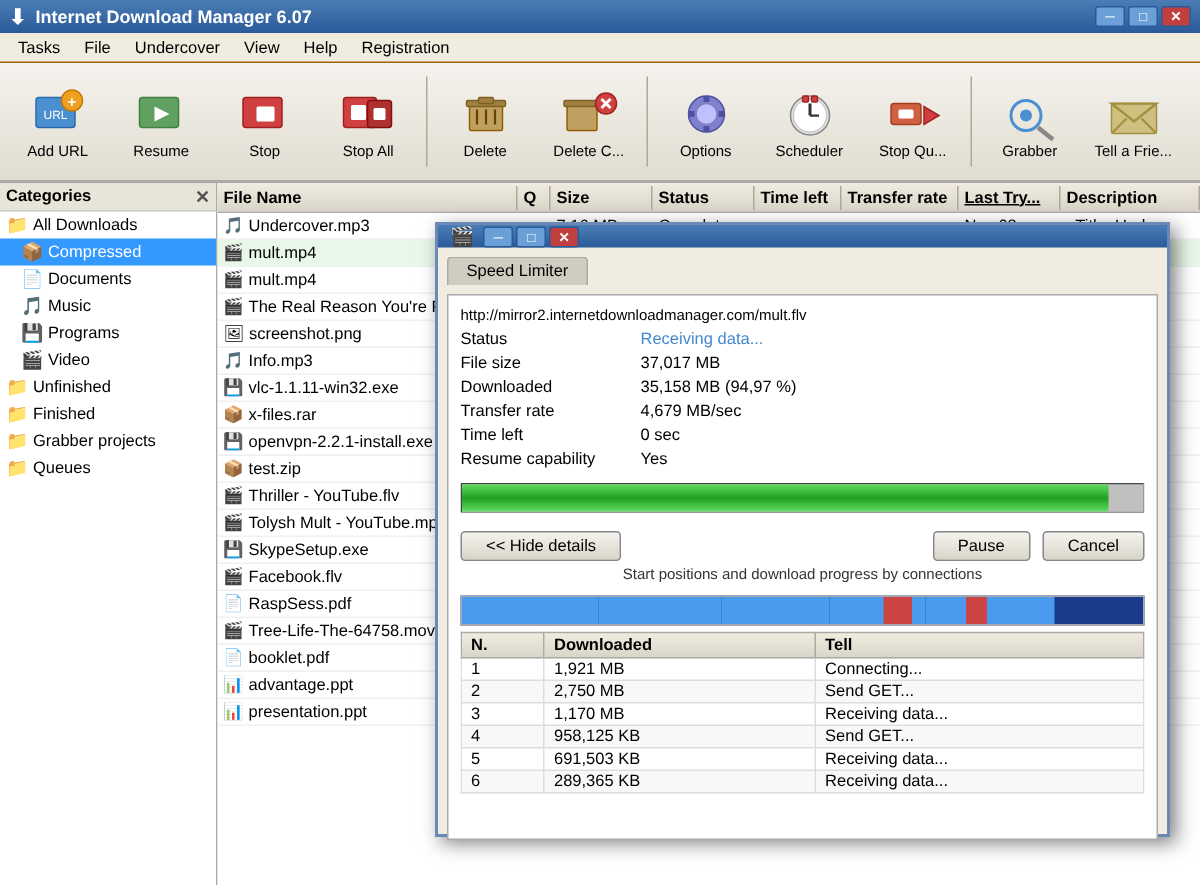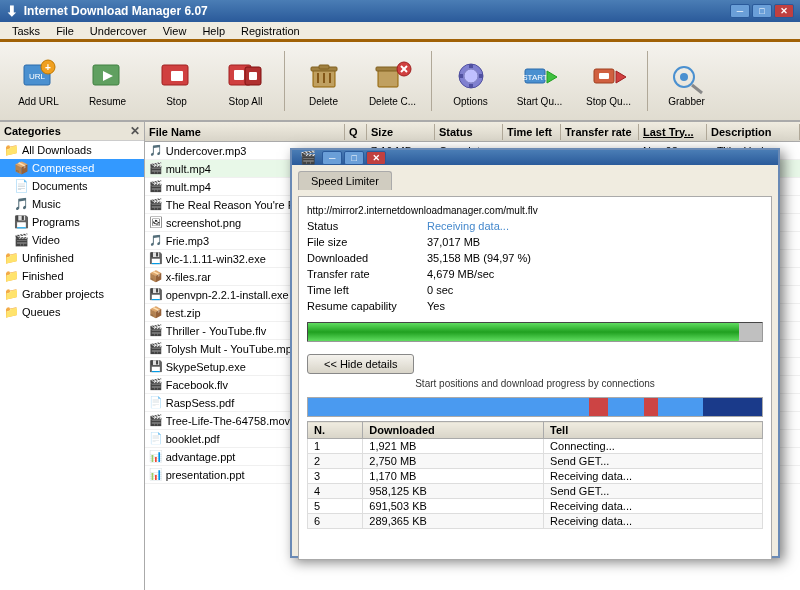--- a/index.html
+++ b/index.html
@@ -21,21 +21,21 @@
     .win-btn {
       width: 20px; height: 14px; background: #6a9fd8;
       border: 1px solid #2a5a9a; color: white; font-size: 9px;
       display: flex; align-items: center; justify-content: center;
       cursor: pointer; border-radius: 2px;
     }
     .win-btn.close { background: #c04040; }
     
     #menu-bar {
       background: #f0ece0; height: 20px; display: flex; align-items: center;
-      padding: 0 4px; border-bottom: 3px solid #a16207;
+      padding: 0 4px; border-bottom: 1px solid #a16207;
     }
     .menu-item {
       padding: 2px 8px; cursor: pointer; font-size: 11px; color: #000;
     }
     
     #toolbar {
       background: linear-gradient(to bottom, #f5f3ee 0%, #e0dcd0 100%);
       height: 80px; display: flex; align-items: center; padding: 4px 6px;
       border-bottom: 2px solid #aaa; gap: 4px;
     }
@@ -259,26 +259,29 @@
         <rect x="17" y="27" width="4" height="4" fill="#5050a0"></rect>
         <rect x="7" y="17" width="4" height="4" fill="#5050a0"></rect>
         <rect x="27" y="17" width="4" height="4" fill="#5050a0"></rect>
       </svg>
     </div>
     <span class="btn-label">Options</span>
   </div>
   <div class="toolbar-btn">
     <div class="btn-icon">
       <svg width="38" height="38" viewBox="0 0 38 38">
-        <rect x="4" y="12" width="20" height="14" rx="2" fill="#4a90d0" stroke="#2a6aaa" stroke-width="1"></rect>
-        <text x="14" y="23" text-anchor="middle" font-size="8" fill="white">START</text>
-        <polygon points="26,14 26,26 36,20" fill="#40c040" stroke="#20a020" stroke-width="1"></polygon>
-      </svg>
-    </div>
-    <span class="btn-label">Start Qu...</span>
+        <circle cx="19" cy="20" r="13" fill="#e0e0e0" stroke="#888" stroke-width="1"></circle>
+        <circle cx="19" cy="20" r="11" fill="white" stroke="#aaa" stroke-width="0.5"></circle>
+        <line x1="19" y1="20" x2="19" y2="12" stroke="#333" stroke-width="2"></line>
+        <line x1="19" y1="20" x2="25" y2="20" stroke="#333" stroke-width="1.5"></line>
+        <rect x="14" y="7" width="4" height="4" rx="1" fill="#d04040" stroke="#a02020"></rect>
+        <rect x="20" y="7" width="4" height="4" rx="1" fill="#d04040" stroke="#a02020"></rect>
+      </svg>
+    </div>
+    <span class="btn-label">Scheduler</span>
   </div>
   <div class="toolbar-btn">
     <div class="btn-icon">
       <svg width="38" height="38" viewBox="0 0 38 38">
         <rect x="4" y="12" width="20" height="14" rx="2" fill="#d06040" stroke="#a04020" stroke-width="1"></rect>
         <rect x="9" y="16" width="10" height="6" fill="white" rx="1"></rect>
         <polygon points="26,14 26,26 36,20" fill="#d04040" stroke="#a02020" stroke-width="1"></polygon>
       </svg>
     </div>
     <span class="btn-label">Stop Qu...</span>
@@ -286,20 +289,31 @@
   <div class="toolbar-sep"></div>
   <div class="toolbar-btn">
     <div class="btn-icon">
       <svg width="38" height="38" viewBox="0 0 38 38">
         <circle cx="16" cy="20" r="10" fill="none" stroke="#4a90d0" stroke-width="2"></circle>
         <circle cx="16" cy="20" r="4" fill="#4a90d0"></circle>
         <line x1="24" y1="28" x2="34" y2="36" stroke="#888" stroke-width="3"></line>
       </svg>
     </div>
     <span class="btn-label">Grabber</span>
+  </div>
+  <div class="toolbar-btn">
+    <div class="btn-icon">
+      <svg width="38" height="38" viewBox="0 0 38 38">
+        <rect x="4" y="12" width="30" height="20" rx="2" fill="#d0c080" stroke="#a09040" stroke-width="1"></rect>
+        <polygon points="4,12 19,24 34,12" fill="none" stroke="#a09040" stroke-width="1.5"></polygon>
+        <line x1="4" y1="32" x2="14" y2="22" stroke="#a09040" stroke-width="1.5"></line>
+        <line x1="34" y1="32" x2="24" y2="22" stroke="#a09040" stroke-width="1.5"></line>
+      </svg>
+    </div>
+    <span class="btn-label">Tell a Frie...</span>
   </div>
 </div>
 
 <div id="main-area">
 
   <div id="sidebar">
     <div class="sidebar-header">
       <span>Categories</span>
       <span class="sidebar-close">✕</span>
     </div>
@@ -419,21 +433,21 @@
     <div class="file-cell" style="width:68px;"></div>
     <div class="file-cell" style="width:68px;"></div>
     <div class="file-cell" style="width:58px;"></div>
     <div class="file-cell" style="width:78px;"></div>
     <div class="file-cell" style="width:68px;"></div>
     <div class="file-cell" style="flex:1;"></div>
   </div>
         <div class="file-row">
     <div class="file-cell" style="width:200px; display:flex; align-items:center;">
       <span style="margin-right:3px;">🎵</span>
-      <span>Frie.mp3</span>
+      <span>Info.mp3</span>
     </div>
     <div class="file-cell" style="width:22px;"></div>
     <div class="file-cell" style="width:68px;"></div>
     <div class="file-cell" style="width:68px;"></div>
     <div class="file-cell" style="width:58px;"></div>
     <div class="file-cell" style="width:78px;"></div>
     <div class="file-cell" style="width:68px;"></div>
     <div class="file-cell" style="flex:1;"></div>
   </div>
         <div class="file-row">
@@ -648,20 +662,24 @@
       </div>
       <div class="info-row">
         <span class="info-label">Resume capability</span>
         <span class="info-value black">Yes</span>
       </div>
       <div class="progress-outer">
         <div class="progress-inner" id="dlg-progress-inner" style="width: 95%;"></div>
       </div>
       <div class="dialog-btns">
         <button class="dlg-btn">&lt;&lt; Hide details</button>
+        <div style="display:flex;gap:8px;">
+          <button class="dlg-btn">Pause</button>
+          <button class="dlg-btn">Cancel</button>
+        </div>
       </div>
       <div style="font-size:10px; text-align:center; margin:4px 0; color:#333;">Start positions and download progress by connections</div>
 
       <div class="conn-progress-outer">
         <div class="conn-seg" style="left:0%; width:20%;"></div>
         <div class="conn-seg" style="left:20%; width:18%;"></div>
         <div class="conn-seg" style="left:38%; width:16%;"></div>
         <div class="conn-seg" style="left:54%; width:14%;"></div>
         <div class="conn-seg conn-seg2" style="left:62%; width:4%;"></div>
         <div class="conn-seg" style="left:68%; width:12%;"></div>

